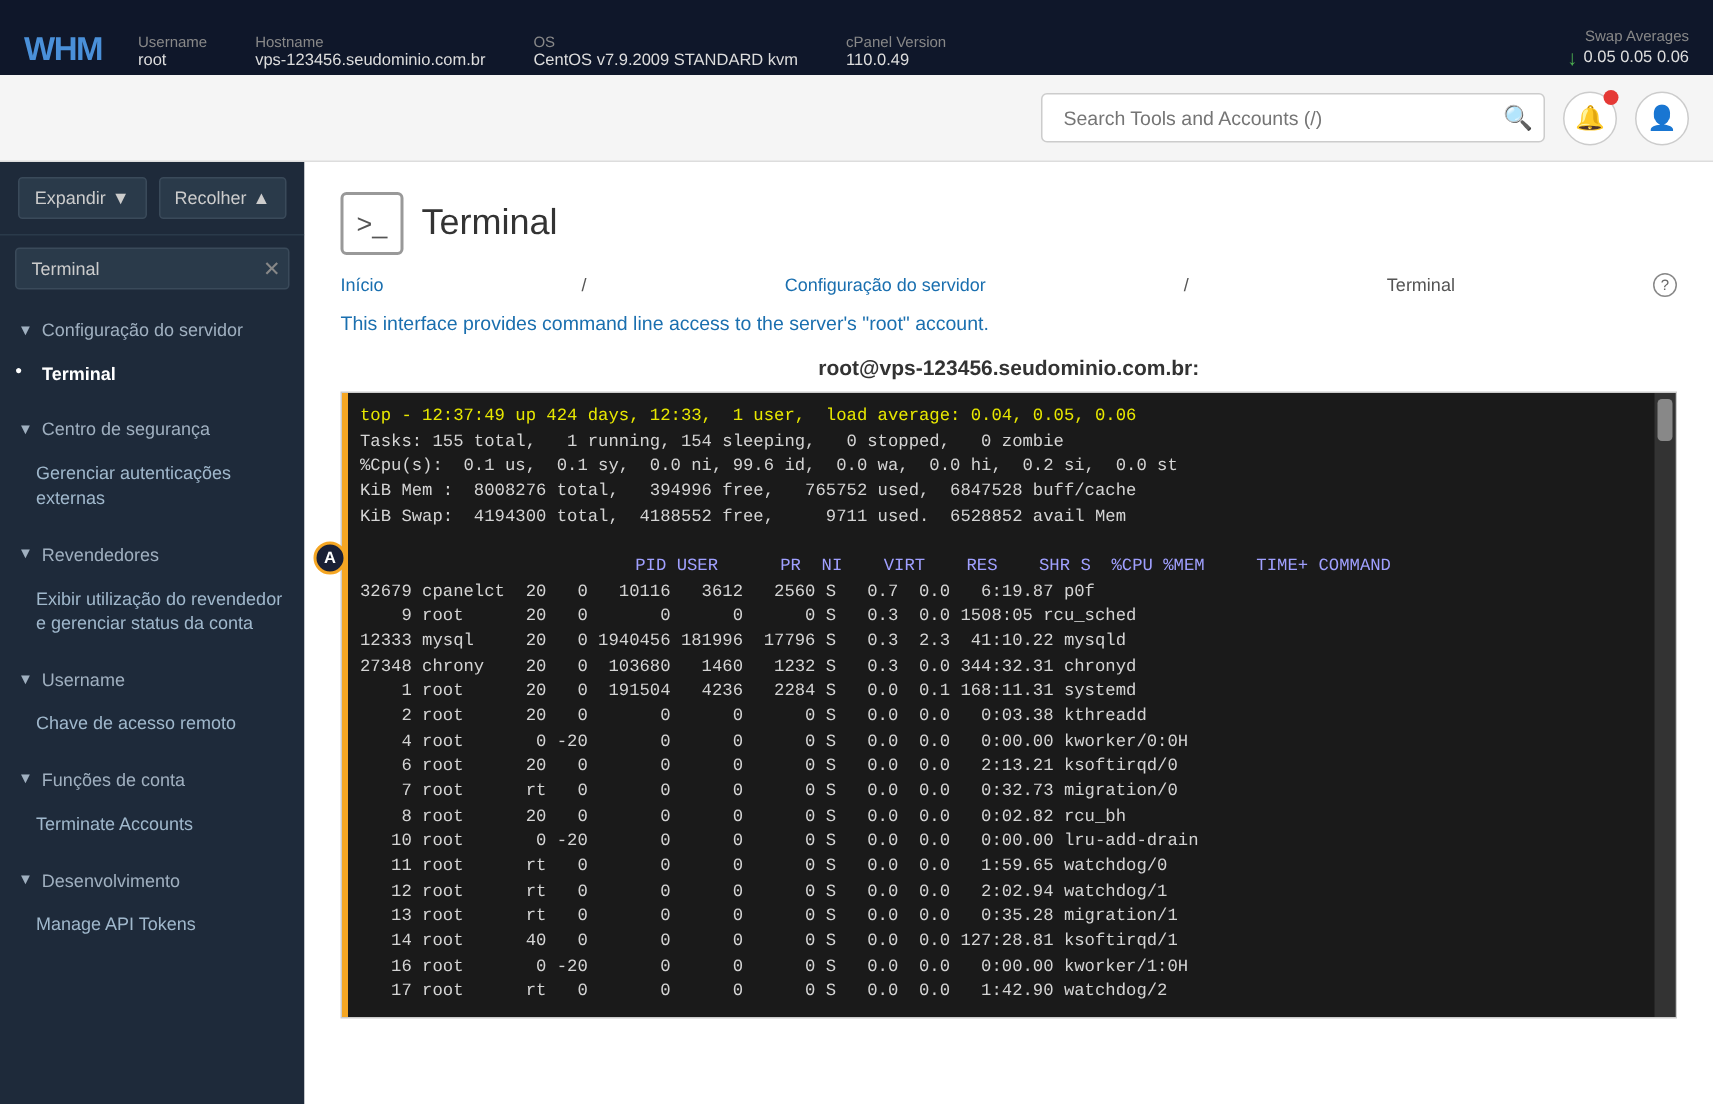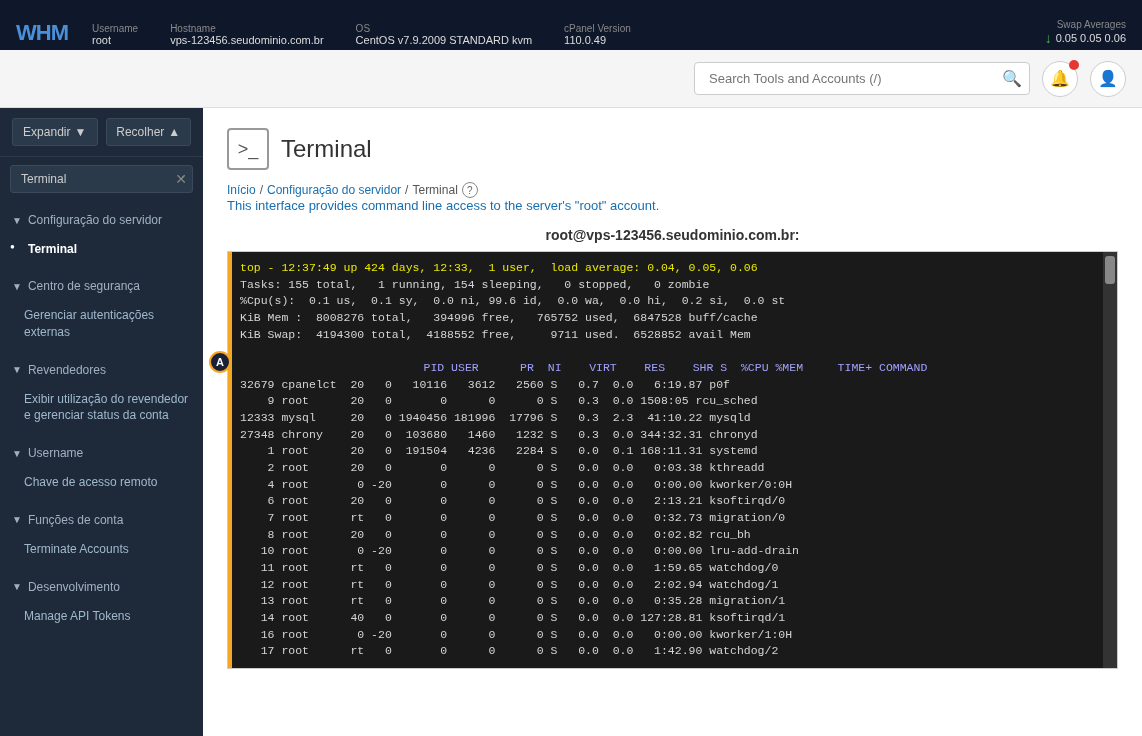--- a/index.html
+++ b/index.html
@@ -217,24 +217,25 @@
       color: #555;
     }
     .page-title-text {
       font-size: 24px;
       color: #333;
       font-weight: normal;
     }
     .breadcrumb {
       font-size: 12px;
       color: #555;
-      margin-bottom: 0;
+      margin-bottom: 10px;
       display: flex;
       align-items: center;
       gap: 4px;
+      justify-content: space-between;
     }
     .breadcrumb a { color: #1a6faf; text-decoration: none; }
     .help-icon {
       display: inline-flex;
       align-items: center;
       justify-content: center;
       width: 16px;
       height: 16px;
       border-radius: 50%;
       border: 1px solid #888;

